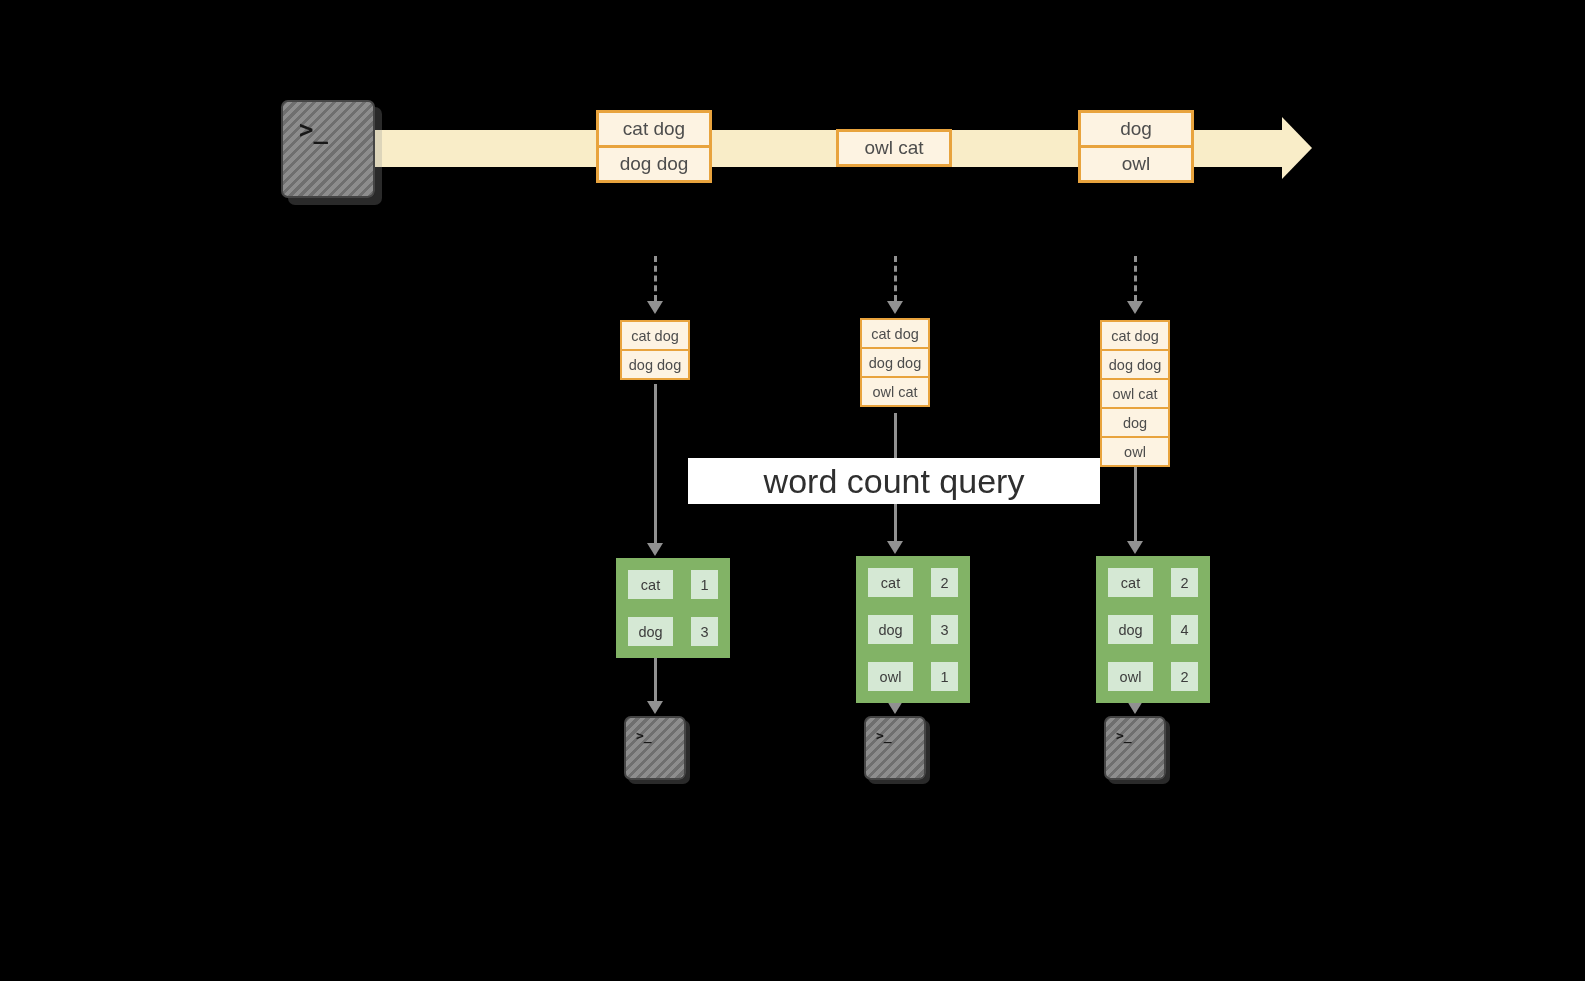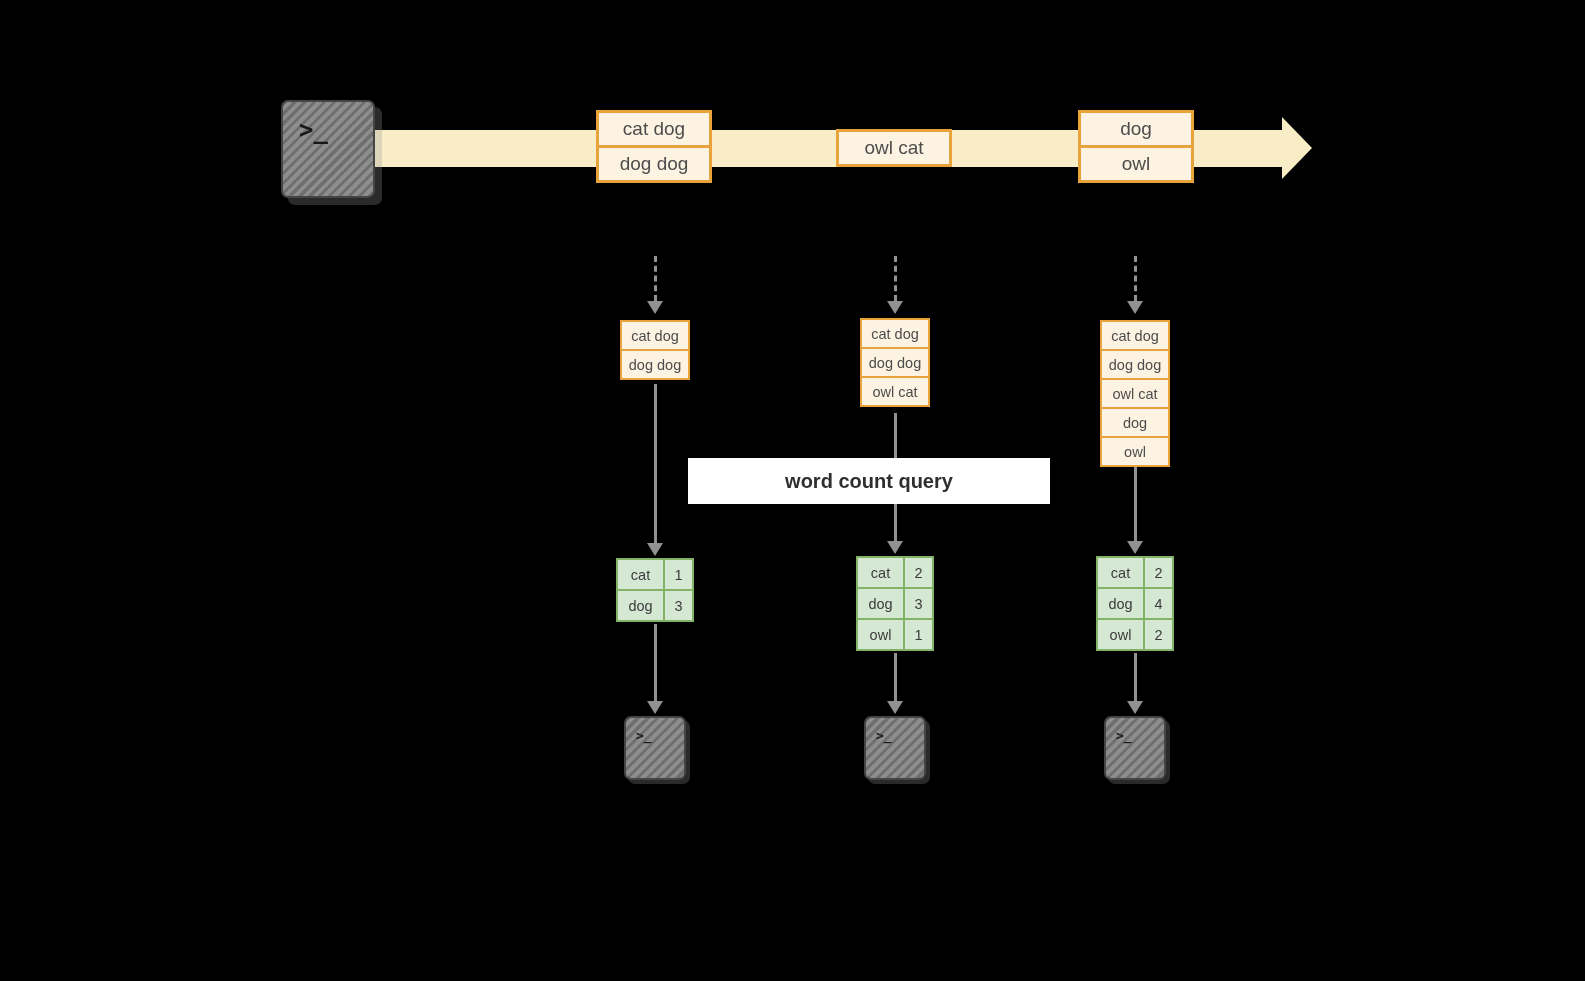--- a/index.html
+++ b/index.html
@@ -87,36 +87,35 @@
     width: 0; height: 0;
     border-left: 8px solid transparent;
     border-right: 8px solid transparent;
     border-top: 13px solid var(--arrow-gray, #919191);
   }
 
   
   .banner {
     position: absolute;
     left: 688px; top: 458px;
-    width: 362px; height: 46px;
+    width: 412px; height: 46px;
     background: var(--banner-bg, #fff);
     color: var(--banner-text, #2f2f2f);
     display: flex; align-items: center; justify-content: center;
-    font-size: 20px;
+    font-size: 34px;
     z-index: 5;
-    font-weight: bold;
   }
 
   
   .result-table {
     position: absolute;
     display: grid;
     grid-template-columns: 45px 27px;
-    gap: 2px;
-    padding: 2px;
+    gap: 18px;
+    padding: 12px;
     background: var(--result-border, #82b366);
     z-index: 2;
   }
   .result-cell {
     background: var(--result-fill, #d5e8d4);
     height: 29px;
     display: flex; align-items: center; justify-content: center;
     font-size: 14.5px;
     color: #3c3c3c;
   }

